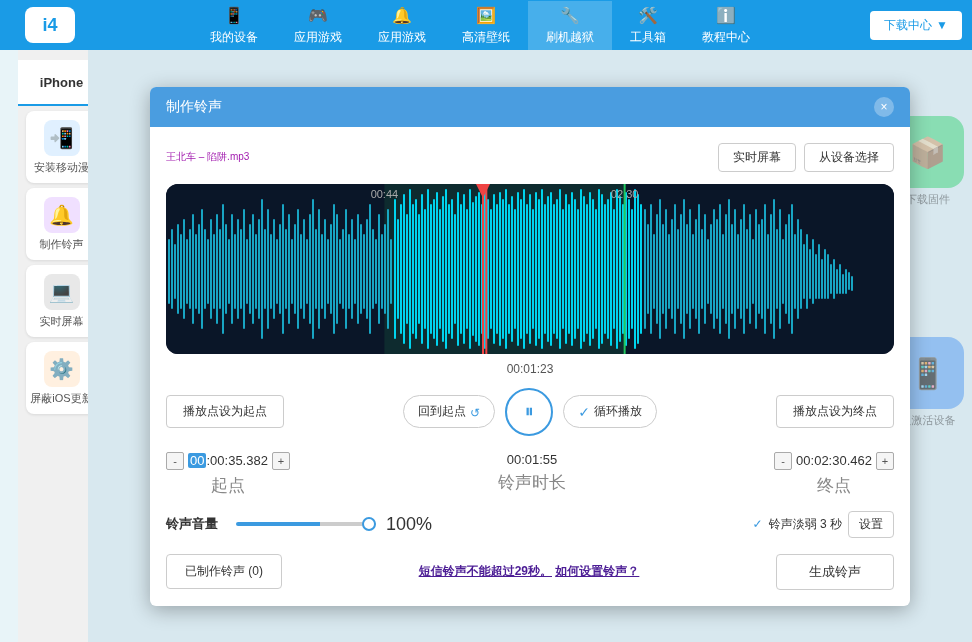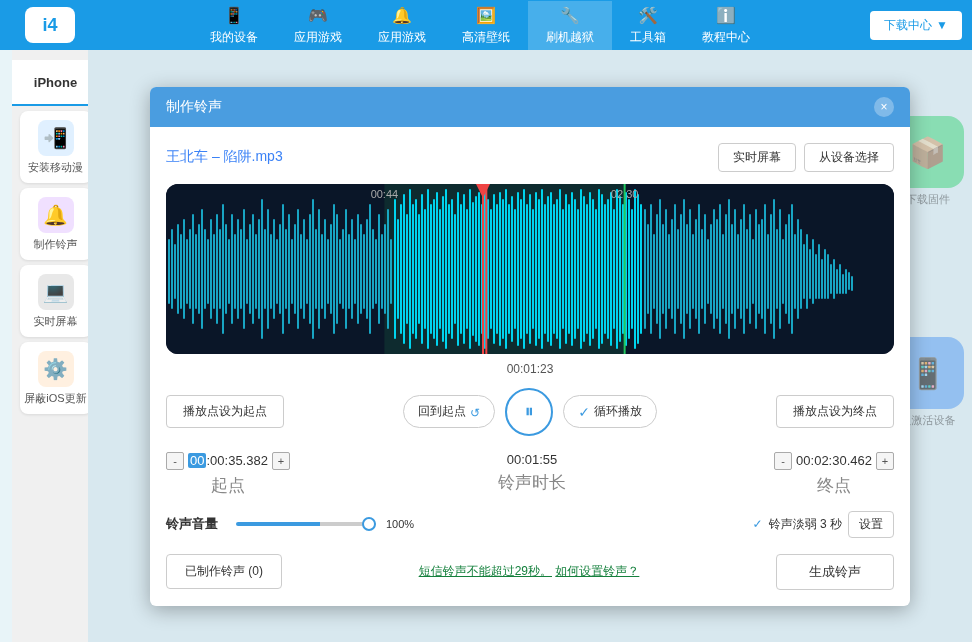--- a/index.html
+++ b/index.html
@@ -80,21 +80,21 @@
       cursor: pointer;
       display: flex;
       align-items: center;
       gap: 4px;
       white-space: nowrap;
     }
 
     
     .sidebar {
       position: absolute;
-      left: 12px;
+      left: 18px;
       top: 50px;
       width: 88px;
       bottom: 0;
       background: #f0f0f0;
       display: flex;
       flex-direction: column;
       align-items: center;
       padding-top: 10px;
       gap: 5px;
       border-right: 1px solid #ddd;
@@ -198,22 +198,22 @@
     }
 
     
     .file-row {
       display: flex;
       align-items: center;
       justify-content: space-between;
       margin-bottom: 12px;
     }
     .file-name {
-      font-size: 14px;
-      color: #3b82f6;
+      font-size: 10px;
+      color: #a21caf;
     }
     .file-buttons {
       display: flex;
       gap: 8px;
     }
     .file-btn {
       padding: 5px 14px;
       border: 1px solid #ccc;
       border-radius: 4px;
       background: white;
@@ -386,21 +386,21 @@
     .volume-slider::-webkit-slider-thumb {
       -webkit-appearance: none;
       width: 14px;
       height: 14px;
       border-radius: 50%;
       background: white;
       border: 2px solid #3b9ae0;
       cursor: pointer;
     }
     .volume-pct {
-      font-size: 11px;
+      font-size: 18px;
       color: #333;
     }
     .fade-info {
       display: flex;
       align-items: center;
       gap: 6px;
       margin-left: auto;
       font-size: 12px;
       color: #333;
     }
@@ -430,23 +430,24 @@
       background: white;
       font-size: 12px;
       cursor: pointer;
       color: #333;
     }
     .info-text {
       font-size: 12px;
       color: #555;
     }
     .info-text span {
-      color: #15803d;
+      color: #4c1d95;
       cursor: pointer;
       text-decoration: underline;
+      font-weight: bold;
     }
     .generate-btn {
       padding: 8px 32px;
       border: none;
       border-radius: 4px;
       background: white;
       border: 1px solid #ccc;
       font-size: 13px;
       cursor: pointer;
       color: #333;

